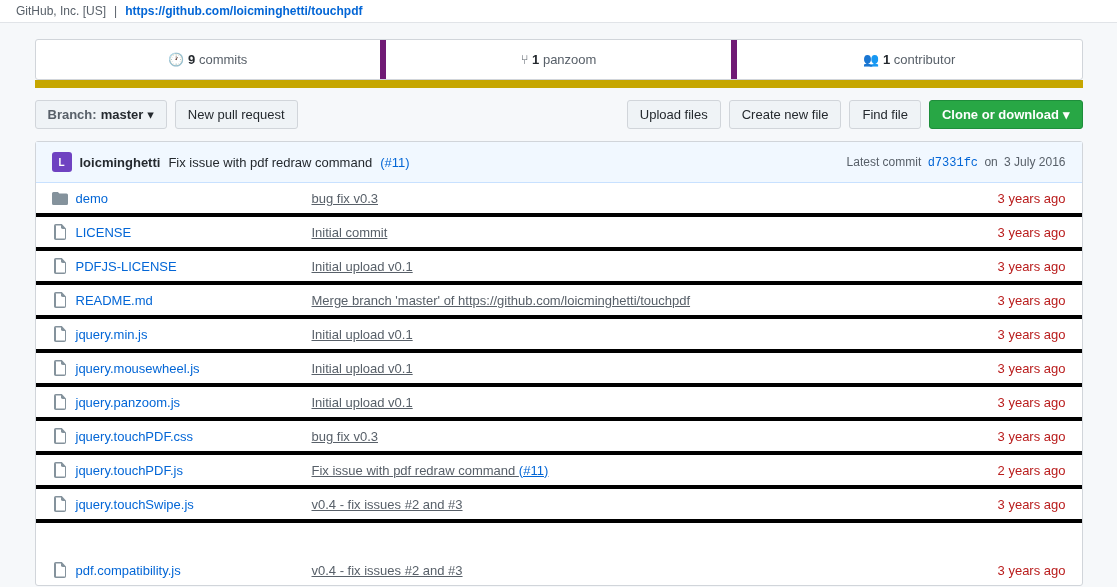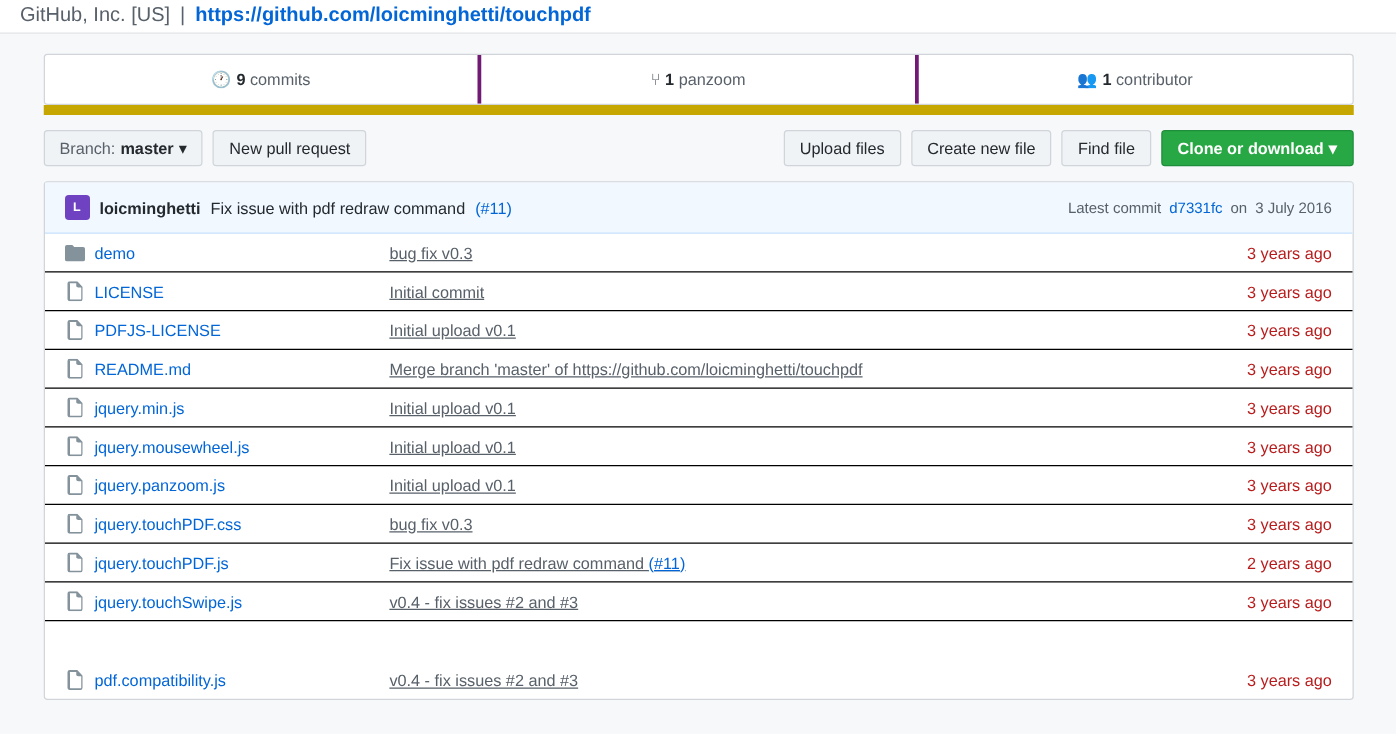--- a/index.html
+++ b/index.html
@@ -6,21 +6,21 @@
     body {
       font-family: -apple-system, BlinkMacSystemFont, "Segoe UI", Helvetica, Arial, sans-serif;
       font-size: 13px;
       color: #24292e;
       background: #f6f8fa;
     }
     .top-bar {
       background: #fff;
       border-bottom: 1px solid #e1e4e8;
       padding: 4px 16px;
-      font-size: 16px;
+      font-size: 12px;
       color: #586069;
       display: flex;
       align-items: center;
       gap: 8px;
     }
     .top-bar a { color: #0366d6; text-decoration: none; font-weight: bold; }
     .container {
       max-width: 1080px;
       margin: 0 auto;
       padding: 16px;
@@ -30,21 +30,21 @@
       border: 1px solid #d1d5da;
       border-radius: 3px;
       background: #fff;
       margin-bottom: 0;
       overflow: hidden;
     }
     .stat-item {
       flex: 1;
       text-align: center;
       padding: 12px 16px;
-      border-right: 3px solid #701a75;
+      border-right: 6px solid #701a75;
       font-size: 13px;
       color: #586069;
       cursor: pointer;
     }
     .stat-item:last-child { border-right: none; }
     .stat-item strong { color: #24292e; }
     .progress-bar {
       height: 8px;
       background: #c6a600;
       margin-bottom: 12px;
@@ -110,25 +110,25 @@
       font-size: 10px;
       font-weight: bold;
     }
     .commit-header .author { color: #24292e; font-weight: 600; }
     .commit-header .issue-link { color: #0366d6; }
     .commit-header .latest-commit {
       margin-left: auto;
       color: #586069;
       font-size: 12px;
     }
-    .commit-header .commit-hash { color: #0366d6; }
+    .commit-header .commit-hash { color: #0366d6; font-family: Liberation Mono, monospace; }
     .file-row {
       display: flex;
       align-items: center;
-      border-bottom: 1px solid #000000;
+      border-bottom: 4px solid #000000;
       padding: 7px 16px;
       font-size: 13px;
     }
     .file-row:last-child { border-bottom: none; margin-top: 32px; }
     .file-icon {
       width: 16px;
       height: 16px;
       margin-right: 8px;
       color: #586069;
       flex-shrink: 0;
@@ -145,21 +145,21 @@
       color: #586069;
       padding: 0 16px;
       text-decoration: underline;
     }
     .file-message .issue-link { color: #0366d6; }
     .file-time {
       width: 120px;
       text-align: right;
       color: #b91c1c;
     }
-    .branch-label { font-weight: normal; color: #586069; }
+    .branch-label { font-weight: bold; color: #586069; }
     .branch-name { font-weight: 600; }
   </style>
 </head>
 <body>
 
 <div class="top-bar">
   <span>GitHub, Inc. [US]</span>
   <span>|</span>
   <a>https://github.com/loicminghetti/touchpdf</a>
 </div>

